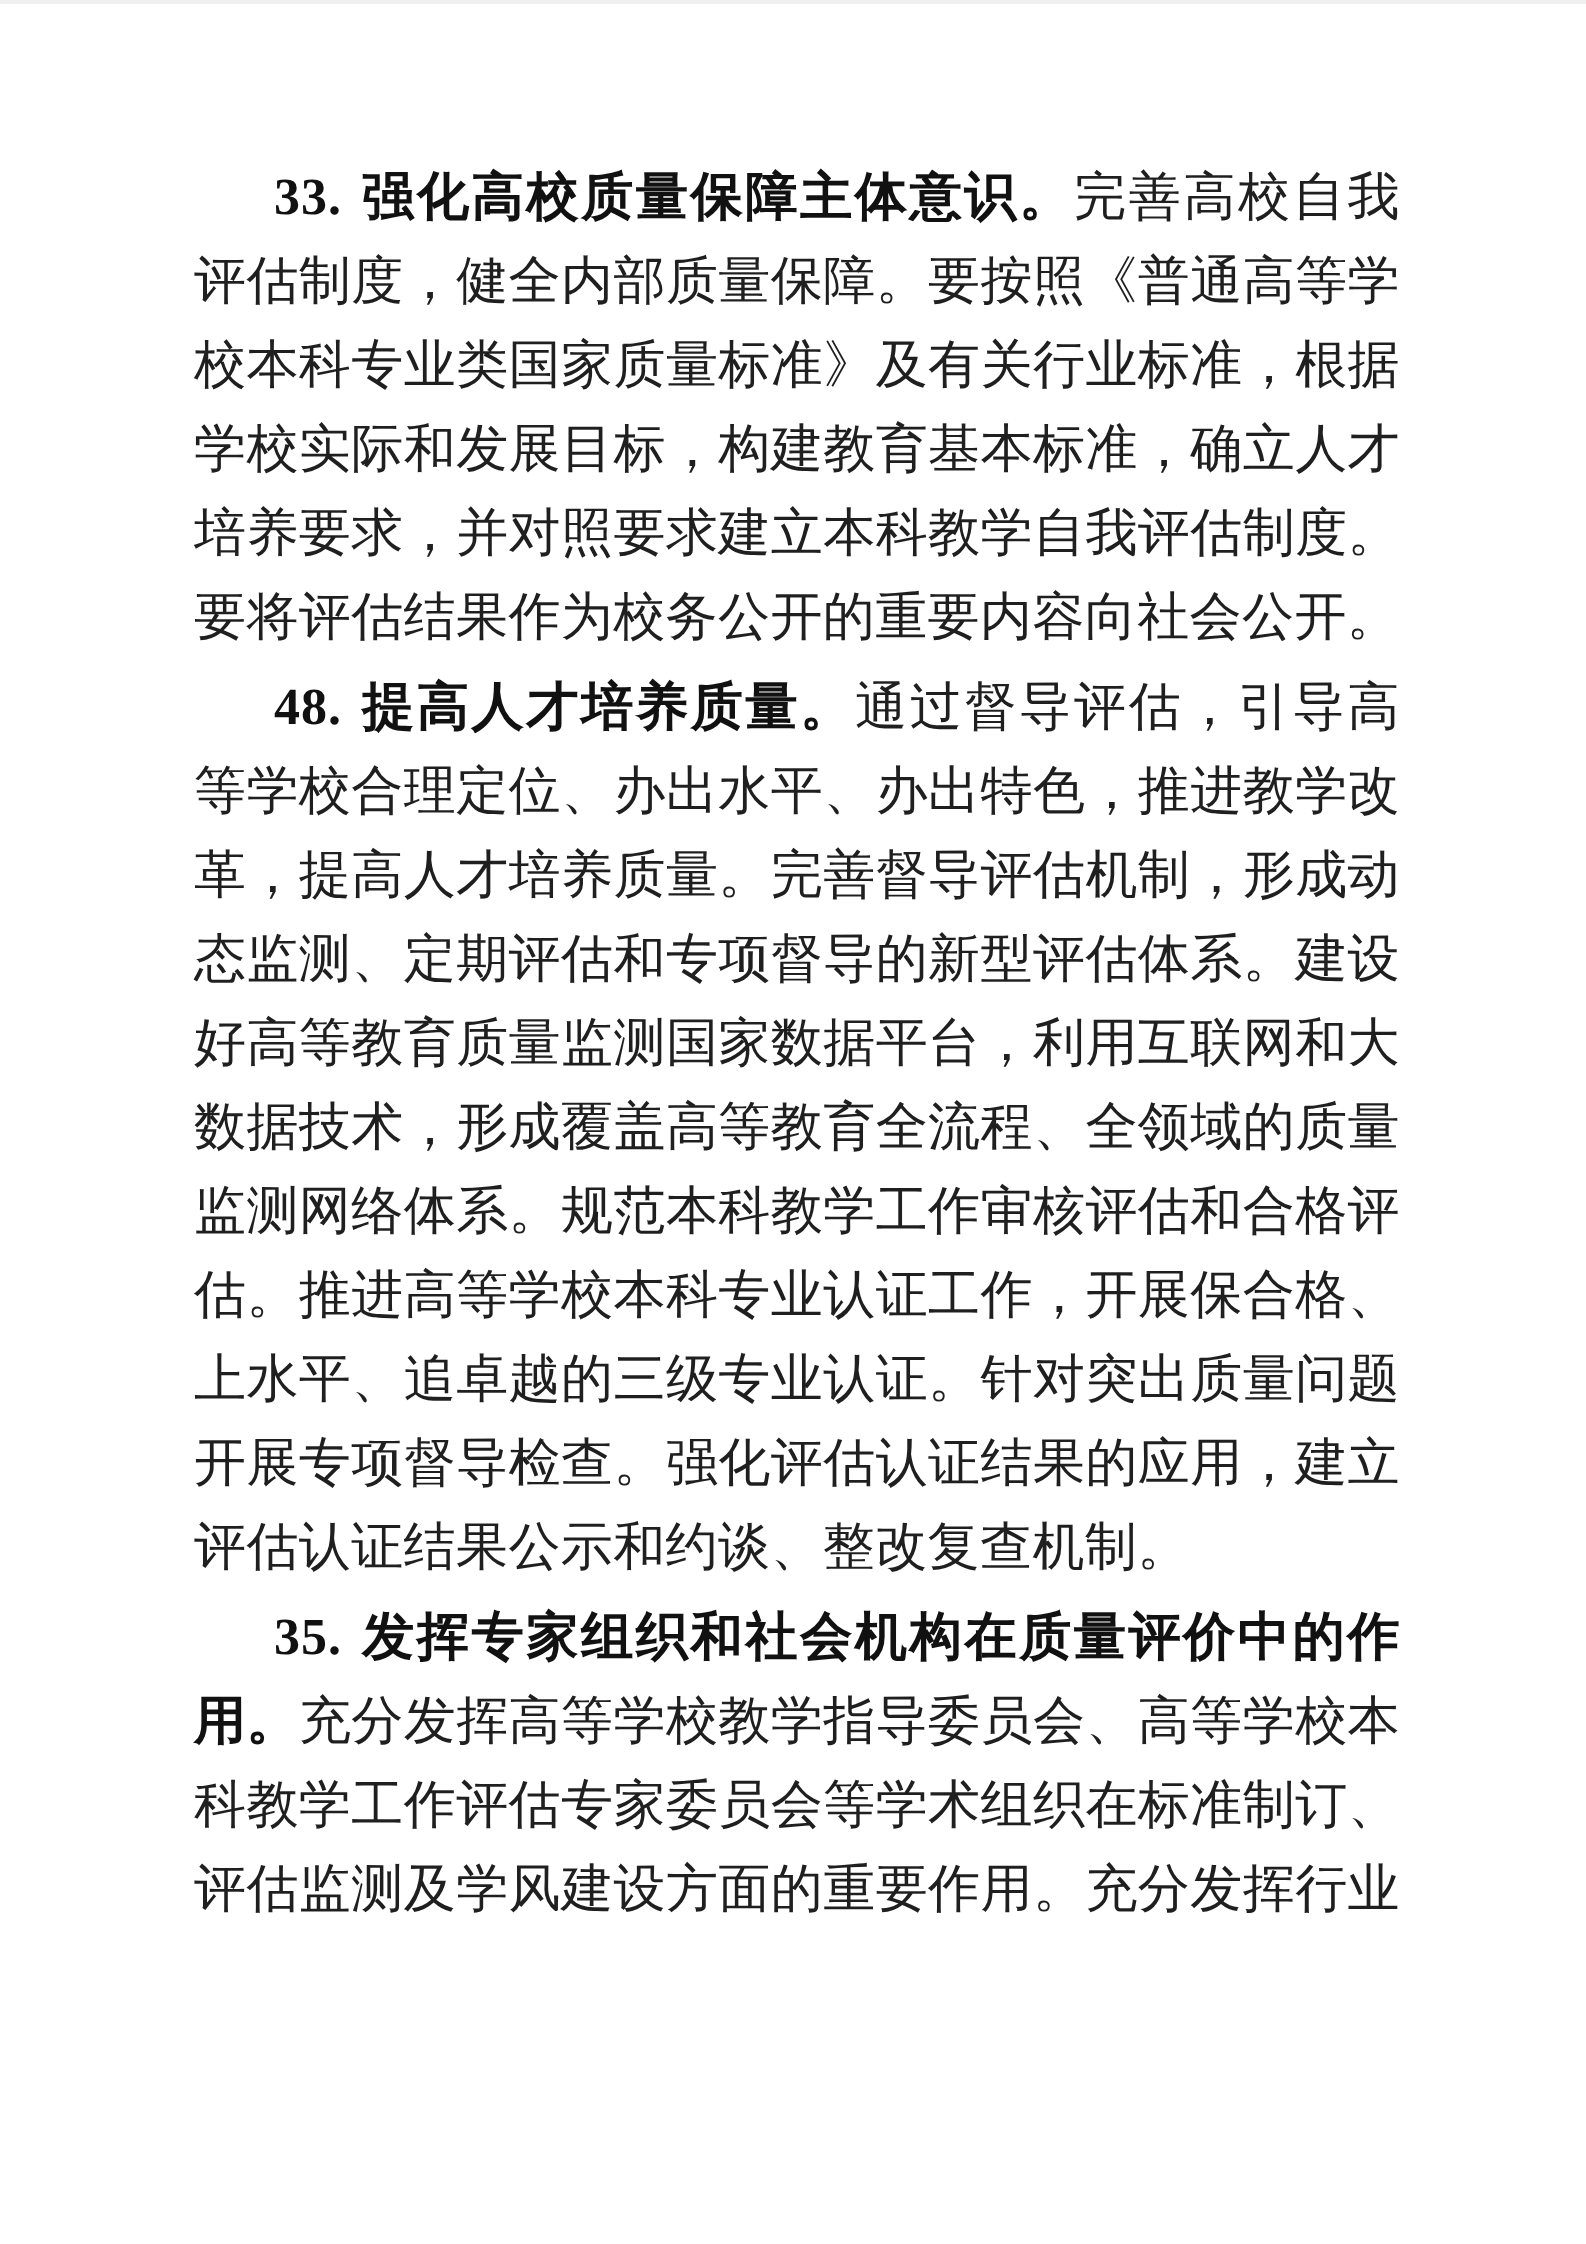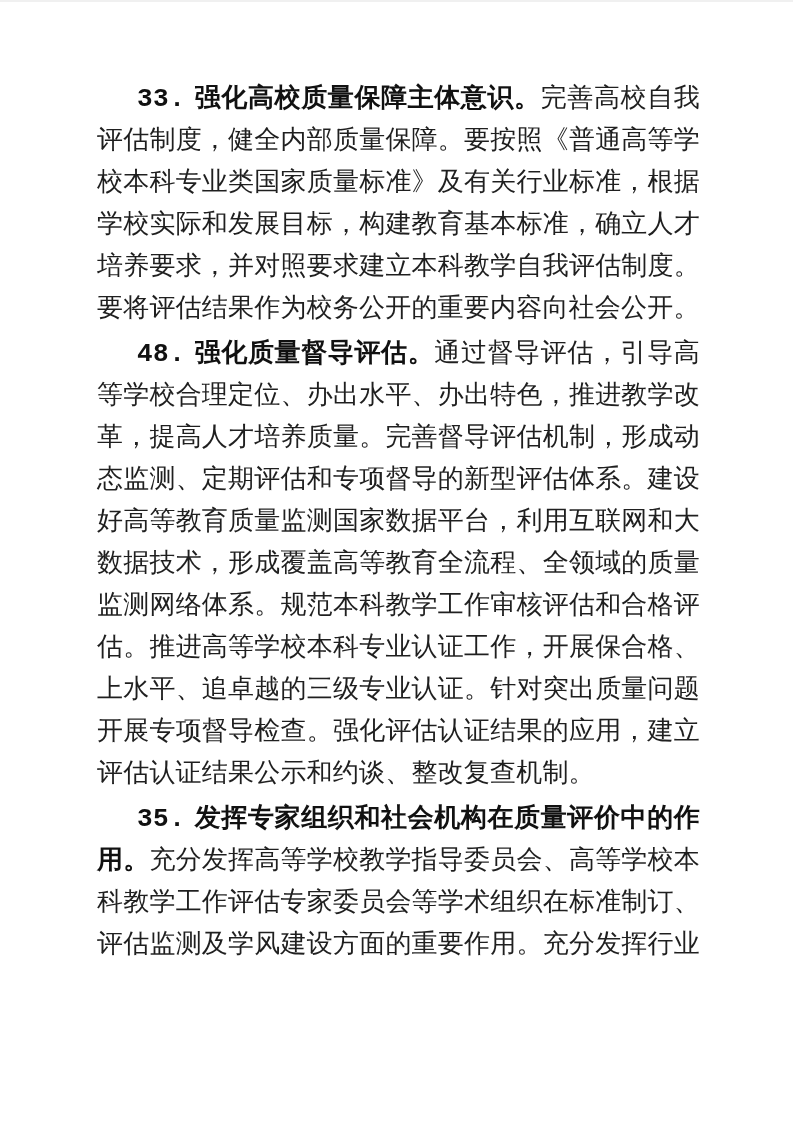--- a/index.html
+++ b/index.html
@@ -9,21 +9,21 @@
   }
   .page {
     position: relative;
     width: 793px;
     height: 964px;
     background: #ffffff;
     box-sizing: border-box;
     padding: 76px 93px 0 97px;
     border-top: 2px solid #f0f0f0;
     overflow: hidden;
-    font-family: Liberation Mono, monospace;
+    font-family: Liberation Serif, serif;
   }
   .para {
     margin: 0 0 3px 0;
     font-size: 26px;
     line-height: 42px;
     color: #1f1f1f;
     text-align: justify;
     text-indent: 40px;
     letter-spacing: 0.2px;
   }
@@ -49,19 +49,19 @@
     background: #1c1c1c;
   }
 </style>
 </head>
 <body>
 
 <div class="page">
 
   <p class="para"><span class="para-num">33.</span><span class="para-heading">强化高校质量保障主体意识。</span><span class="para-body">完善高校自我评估制度，健全内部质量保障。要按照《普通高等学校本科专业类国家质量标准》及有关行业标准，根据学校实际和发展目标，构建教育基本标准，确立人才培养要求，并对照要求建立本科教学自我评估制度。要将评估结果作为校务公开的重要内容向社会公开。</span></p>
 
-  <p class="para"><span class="para-num">48.</span><span class="para-heading">强化质量督导评估。</span><span class="para-body">通过督导评估，引导高等学校合理定位、办出水平、办出特色，推进教学改革，提高人才培养质量。完善督导评估机制，形成动态监测、定期评估和专项督导的新型评估体系。建设好高等教育质量监测国家数据平台，利用互联网和大数据技术，形成覆盖高等教育全流程、全领域的质量监测网络体系。规范本科教学工作审核评估和合格评估。推进高等学校本科专业认证工作，开展保合格、上水平、追卓越的三级专业认证。针对突出质量问题开展专项督导检查。强化评估认证结果的应用，建立评估认证结果公示和约谈、整改复查机制。</span></p>
+  <p class="para"><span class="para-num">48.</span><span class="para-heading">提高人才培养质量。</span><span class="para-body">通过督导评估，引导高等学校合理定位、办出水平、办出特色，推进教学改革，提高人才培养质量。完善督导评估机制，形成动态监测、定期评估和专项督导的新型评估体系。建设好高等教育质量监测国家数据平台，利用互联网和大数据技术，形成覆盖高等教育全流程、全领域的质量监测网络体系。规范本科教学工作审核评估和合格评估。推进高等学校本科专业认证工作，开展保合格、上水平、追卓越的三级专业认证。针对突出质量问题开展专项督导检查。强化评估认证结果的应用，建立评估认证结果公示和约谈、整改复查机制。</span></p>
 
   <p class="para"><span class="para-num">35.</span><span class="para-heading">发挥专家组织和社会机构在质量评价中的作用。</span><span class="para-body">充分发挥高等学校教学指导委员会、高等学校本科教学工作评估专家委员会等学术组织在标准制订、评估监测及学风建设方面的重要作用。充分发挥行业部门在人才培养、需求分析、标准制订和专业认证等方面的作用。通过政府购买服务方式，支持社会专业评估机构开展高等教育质量评估。</span></p>
 
   <div class="scan-artifact-line"></div>
 
 </div>
 
 </body></html>

